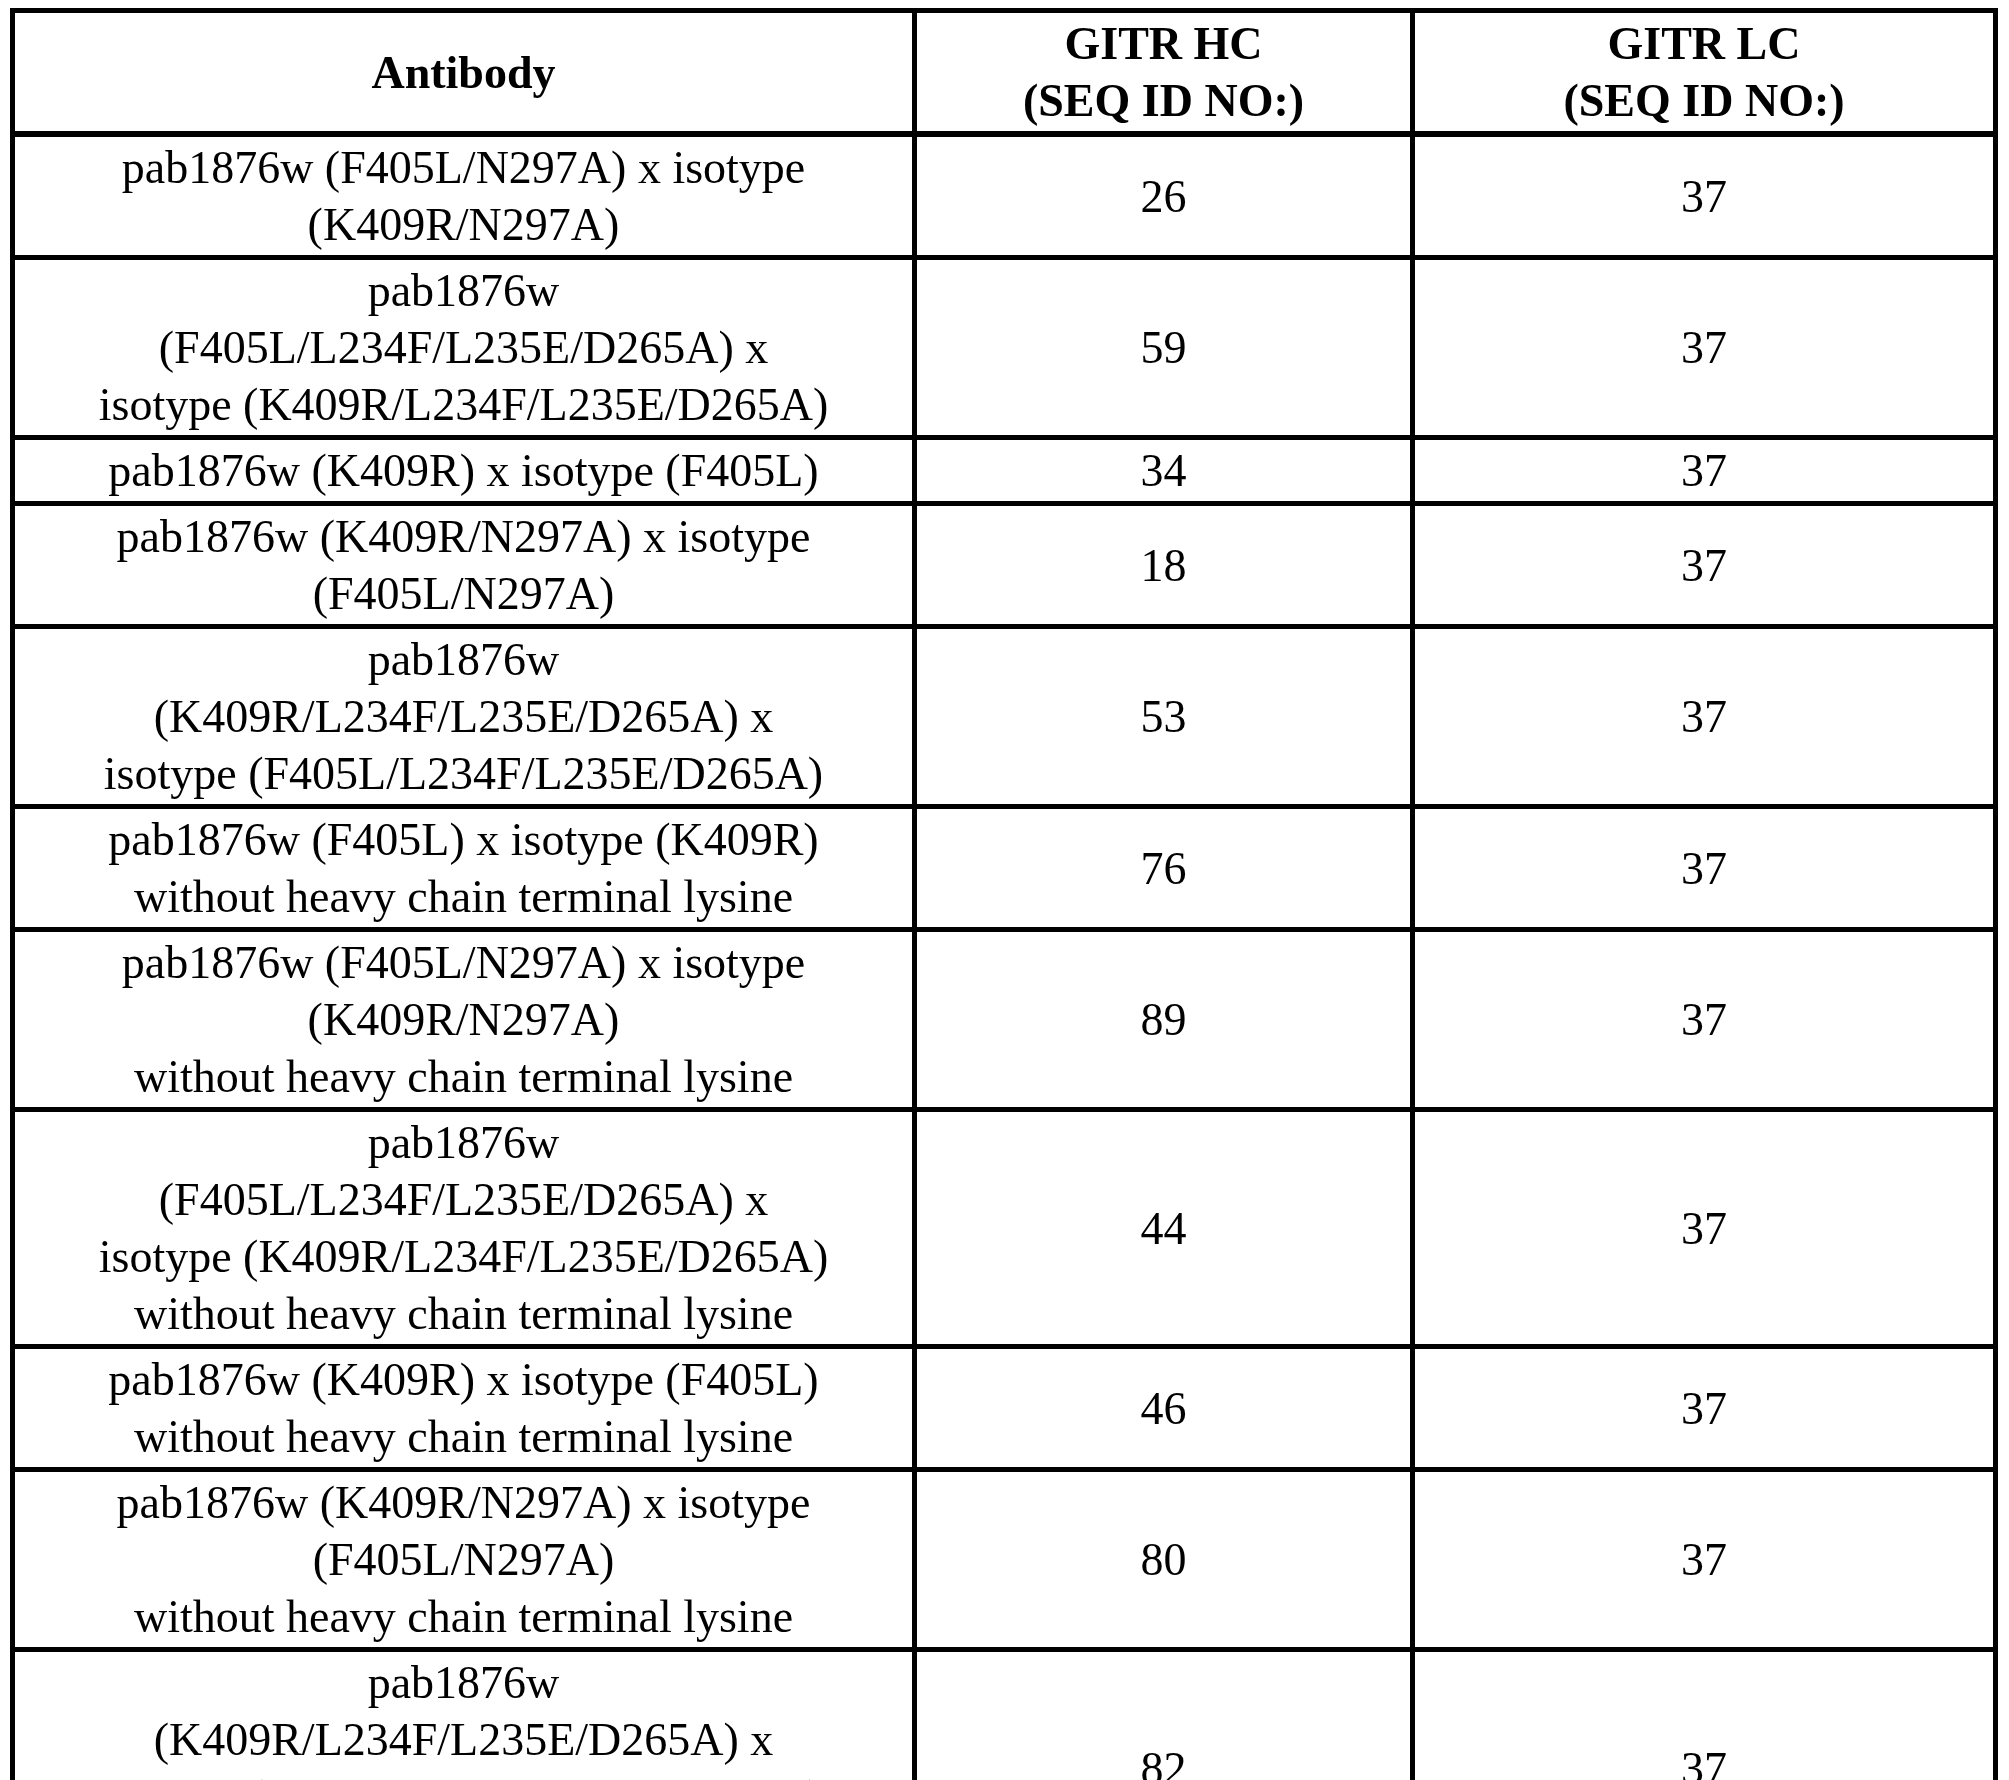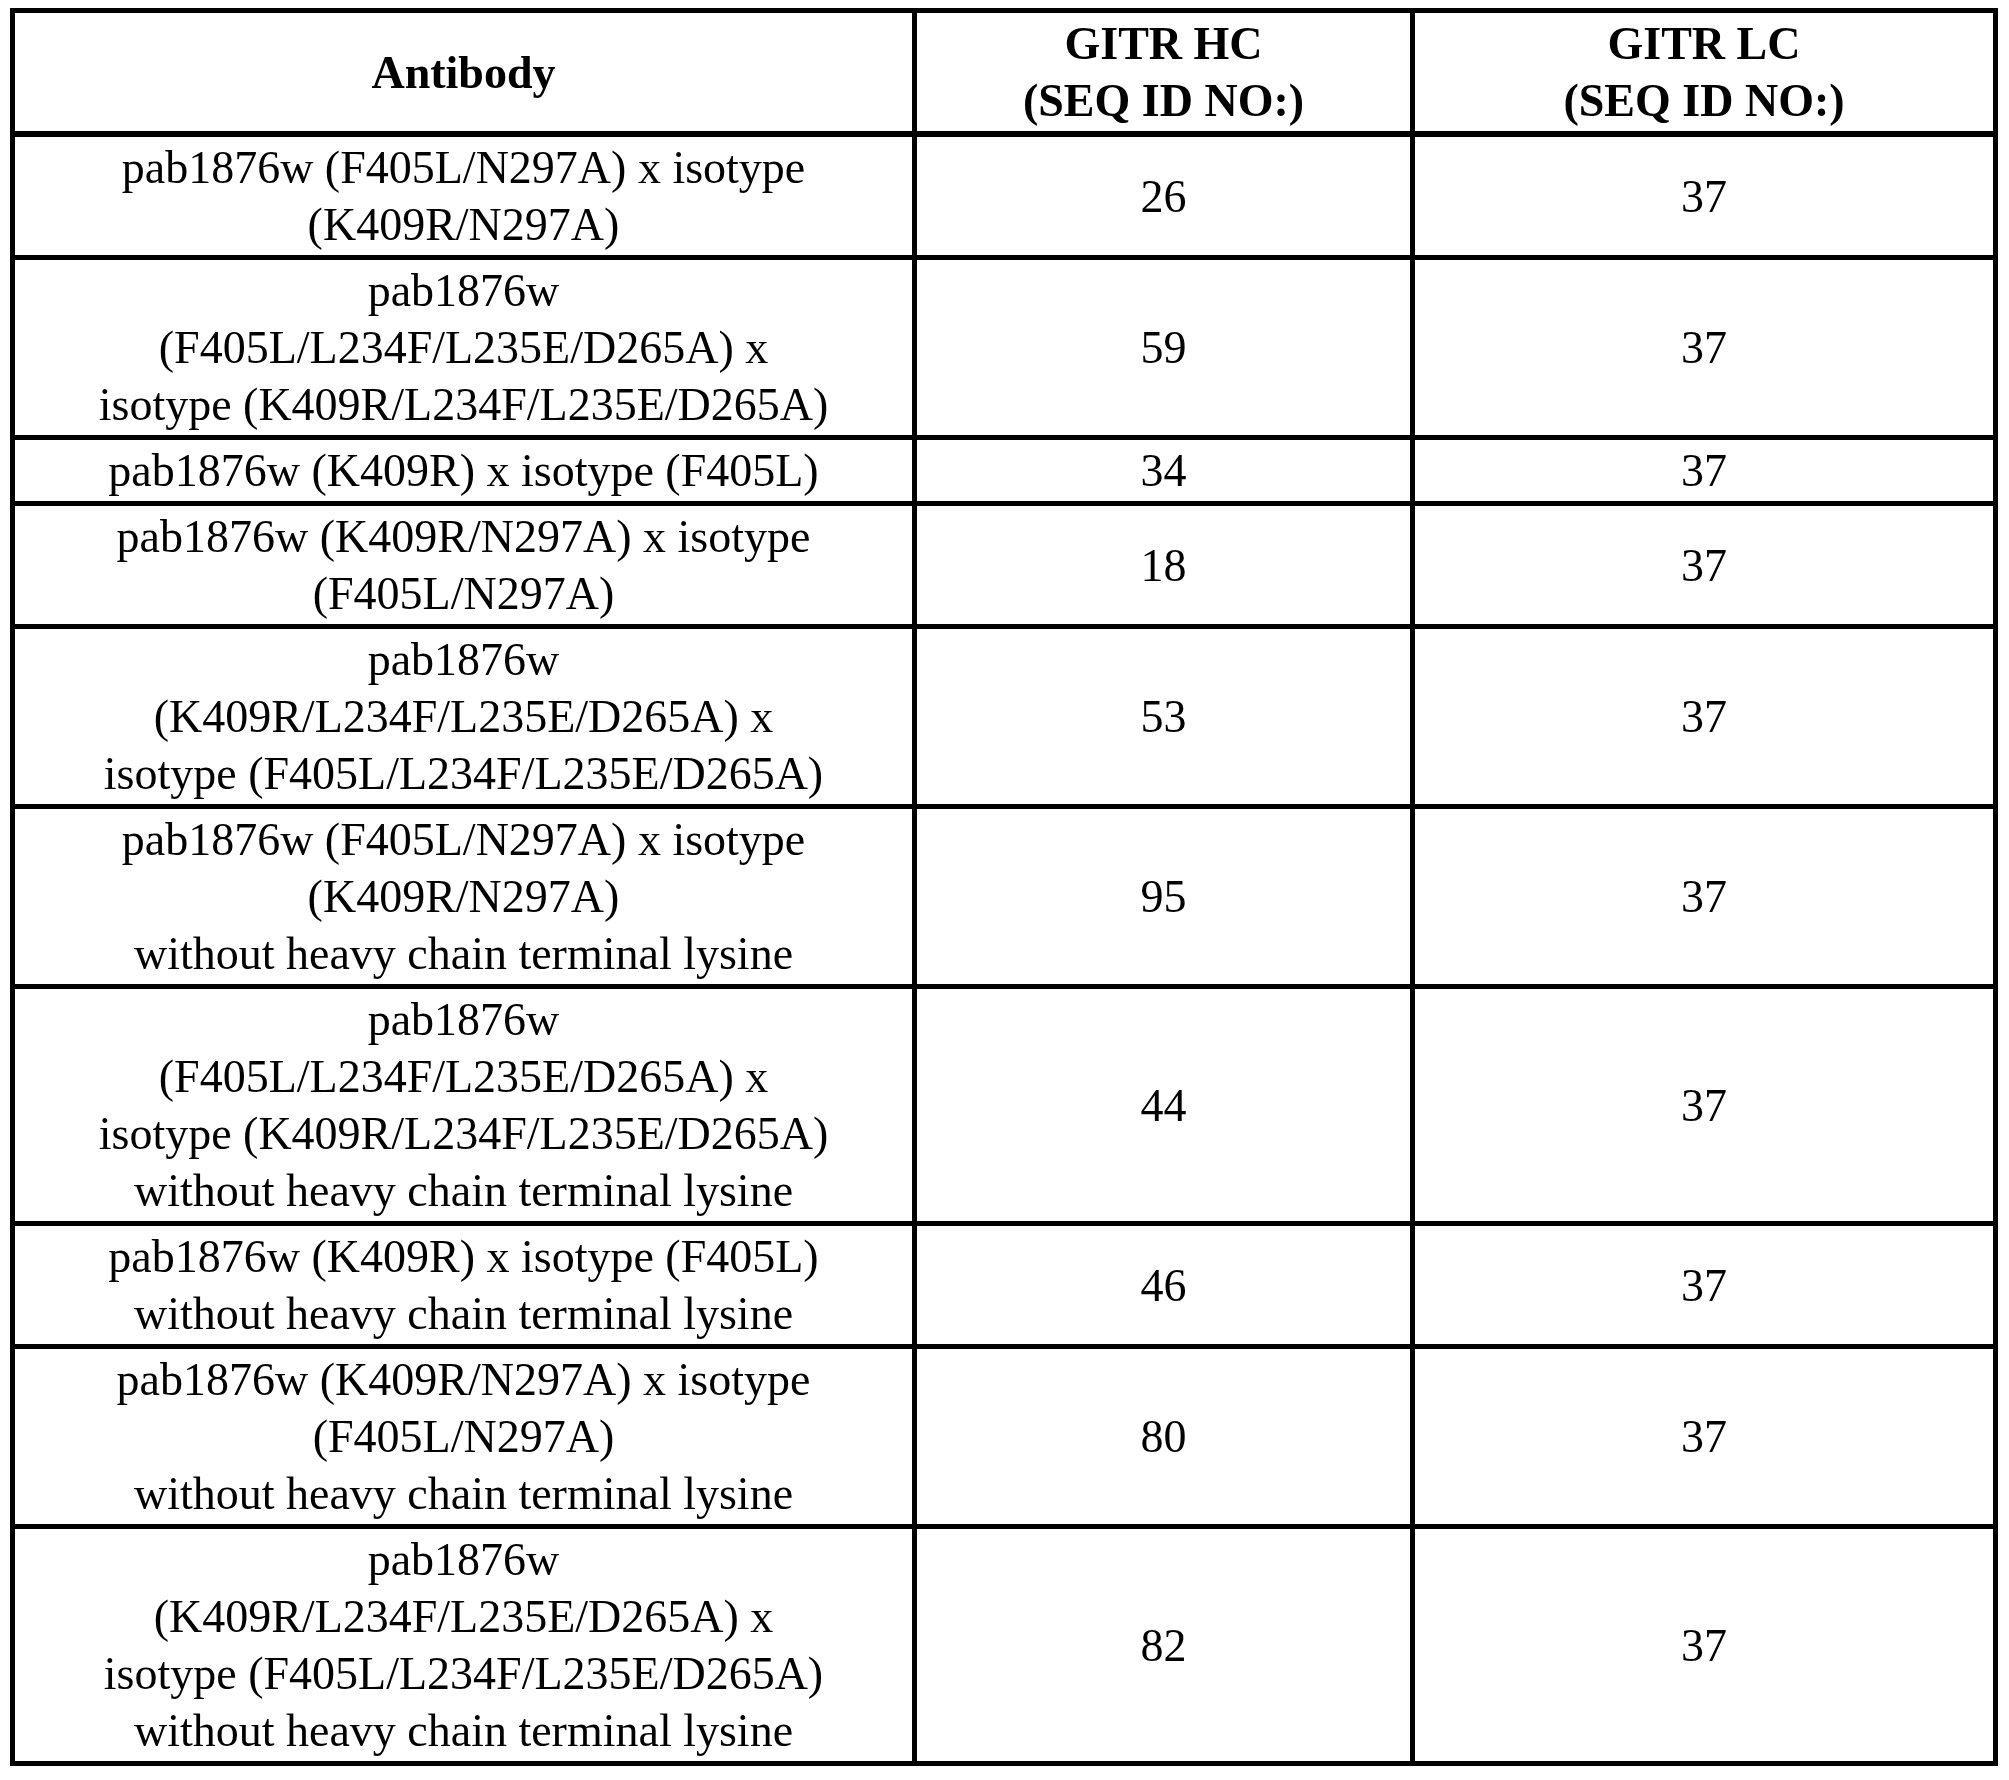--- a/index.html
+++ b/index.html
@@ -86,24 +86,30 @@
       <td>37</td>
     </tr>
     <tr>
       <td>pab1876w
 (K409R/L234F/L235E/D265A) x
 isotype (F405L/L234F/L235E/D265A)</td>
       <td>53</td>
       <td>37</td>
     </tr>
     <tr>
+      <td>pab1876w (F405L) x isotype (K409R)
+without heavy chain terminal lysine</td>
+      <td>76</td>
+      <td>37</td>
+    </tr>
+    <tr>
       <td>pab1876w (F405L/N297A) x isotype
 (K409R/N297A)
 without heavy chain terminal lysine</td>
-      <td>95</td>
+      <td>89</td>
       <td>37</td>
     </tr>
     <tr>
       <td>pab1876w
 (F405L/L234F/L235E/D265A) x
 isotype (K409R/L234F/L235E/D265A)
 without heavy chain terminal lysine</td>
       <td>44</td>
       <td>37</td>
     </tr>

